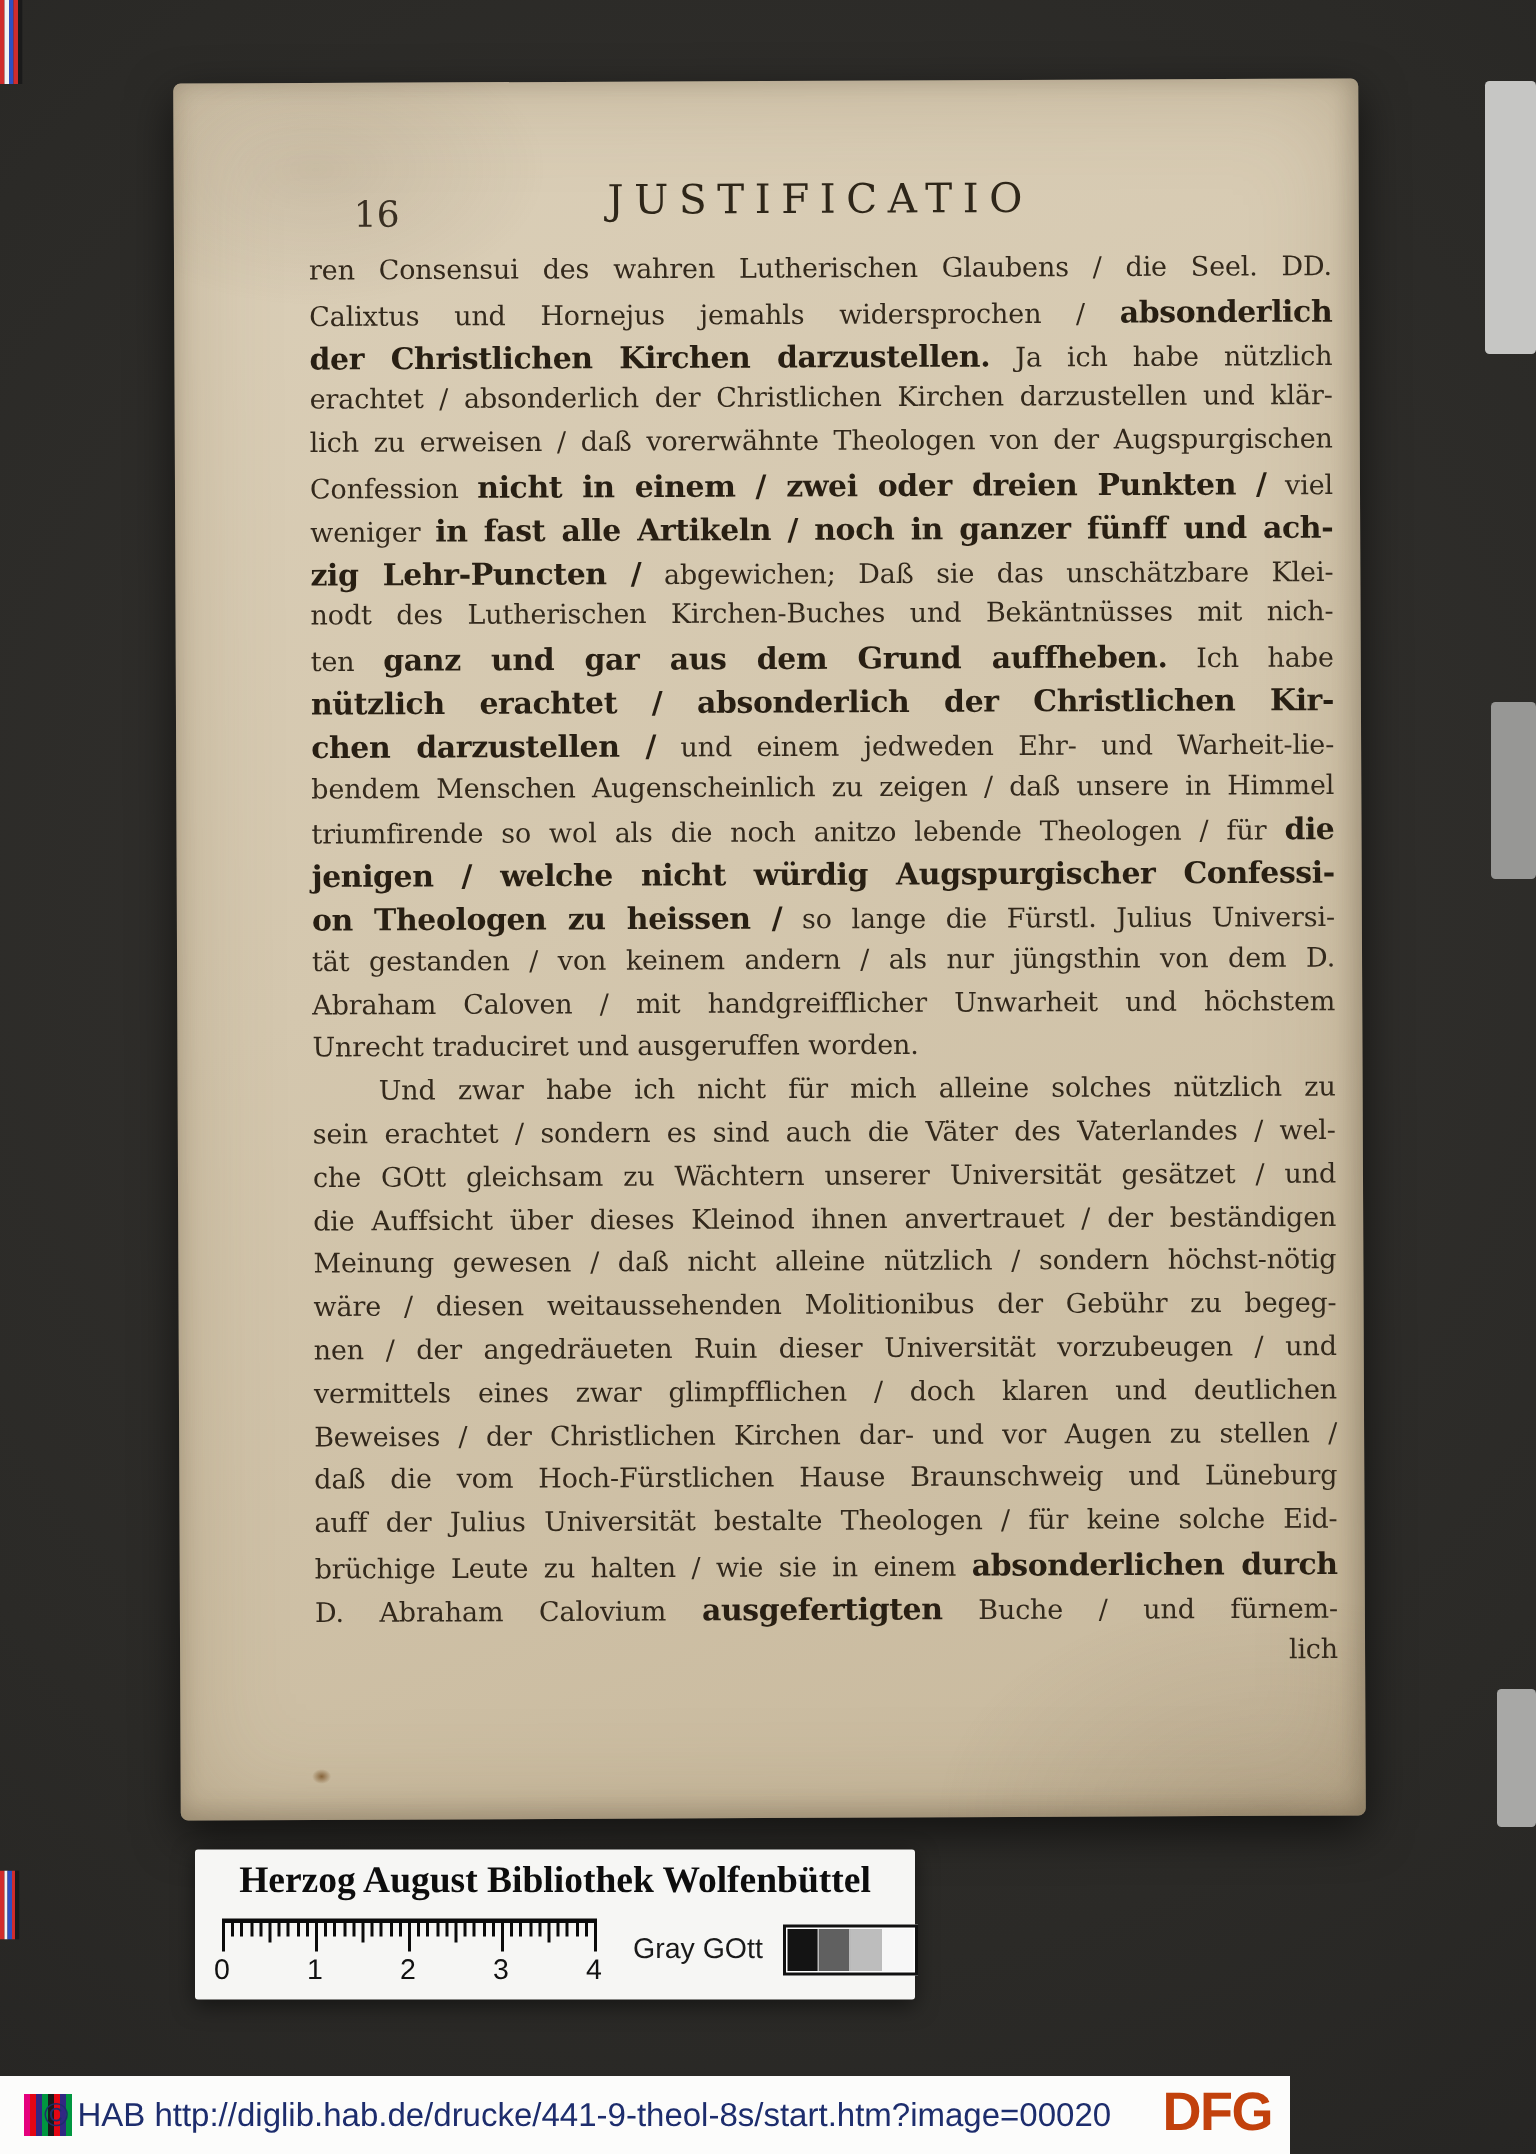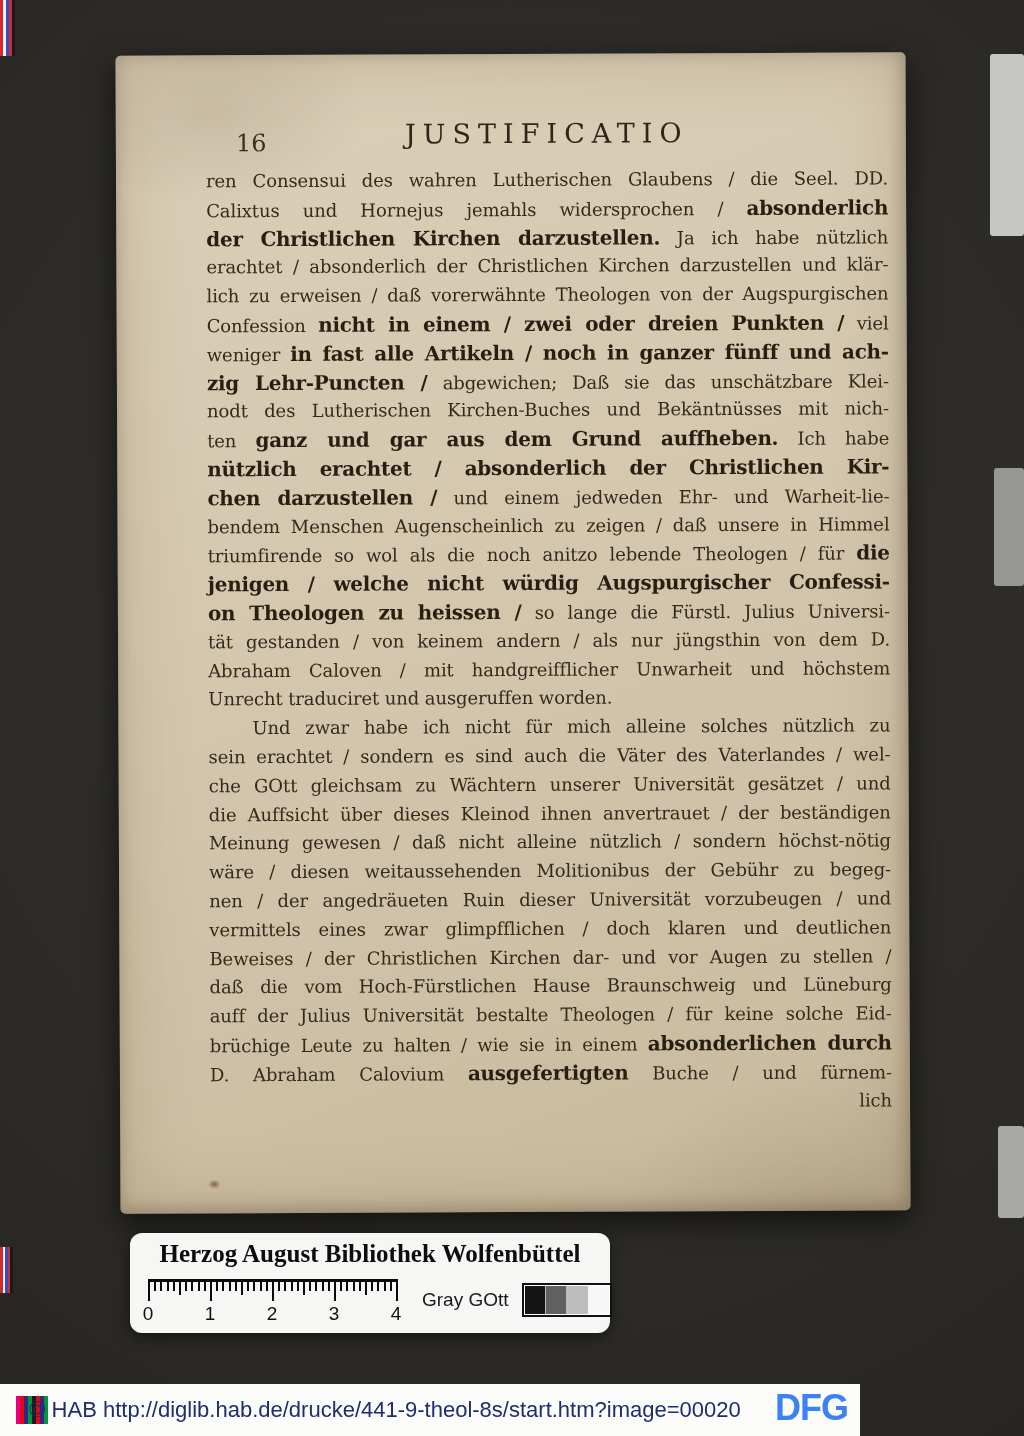--- a/index.html
+++ b/index.html
@@ -35,21 +35,21 @@
   .textblock{position:absolute;left:90px;top:112px;width:682px;color:#33291c}
   .line{height:28.8px;line-height:28.8px;font-size:18px;letter-spacing:-0.1px;
     text-align:justify;text-align-last:justify;text-justify:inter-word}
   .line .bold{font-weight:700;font-size:20px;letter-spacing:-0.3px;color:#281f13}
   .line.indent{text-indent:44px}
   .line.align-left{text-align-last:left}
   .line.align-right{text-align-last:right}
 
   
   .label-card{position:absolute;left:130px;top:1233px;width:480px;height:100px;
-    background:#f6f6f4;border-radius:12px;box-shadow:0 4px 14px rgba(0,0,0,.5)}
+    background:#f6f6f4;border-radius:2px;box-shadow:0 4px 14px rgba(0,0,0,.5)}
   .card-title{position:absolute;left:0;top:7px;width:100%;text-align:center;
     font-family:"Liberation Serif",serif;font-weight:700;font-size:25px;color:#0d0d0d}
   .ruler{position:absolute;left:18px;top:46px;width:260px;height:48px}
   .ticks{position:relative;width:250px;height:22px;border-top:3px solid #0a0a0a}
   .tick{position:absolute;top:0;width:2px;background:#0a0a0a}
   .tick.mm{height:9px}.tick.half{height:13px}.tick.cm{height:19px}
   .nums{position:relative;width:250px;height:22px}
   .nums span{position:absolute;top:2px;transform:translateX(-50%);
     font-family:"Liberation Sans",sans-serif;font-size:19px;color:#111}
   .gs-label{position:absolute;left:292px;top:56px;font-family:"Liberation Sans",sans-serif;
@@ -58,21 +58,21 @@
     border:2px solid #111;background:#fff;padding:1px}
   .gs-patch span{display:block;width:21px;height:28px;border-right:1px solid #bbb}
   .gs-patch span:last-child{border-right:none}
 
   
   .footer-bar{position:absolute;left:0;top:1384px;width:860px;height:52px;background:#fcfcfb}
   #cal-footer{left:16px;top:12px;height:28px;position:absolute}
   .footer-text{position:absolute;left:0;right:90px;top:0;height:52px;line-height:52px;
     text-align:center;font-family:"Liberation Sans",sans-serif;font-size:22px;color:#1d2d6d}
   .dfg{position:absolute;right:12px;top:3px;font-family:"Liberation Sans",sans-serif;
-    font-weight:700;font-size:36px;letter-spacing:-1px;color:#3b82f6}
+    font-weight:700;font-size:36px;letter-spacing:-1px;color:#c2410c}
 </style>
 </head>
 <body>
 
 <div class="stage">
 
   <div class="edge-pad pad1"></div>
   <div class="edge-pad pad2"></div>
   <div class="edge-pad pad3"></div>
 

